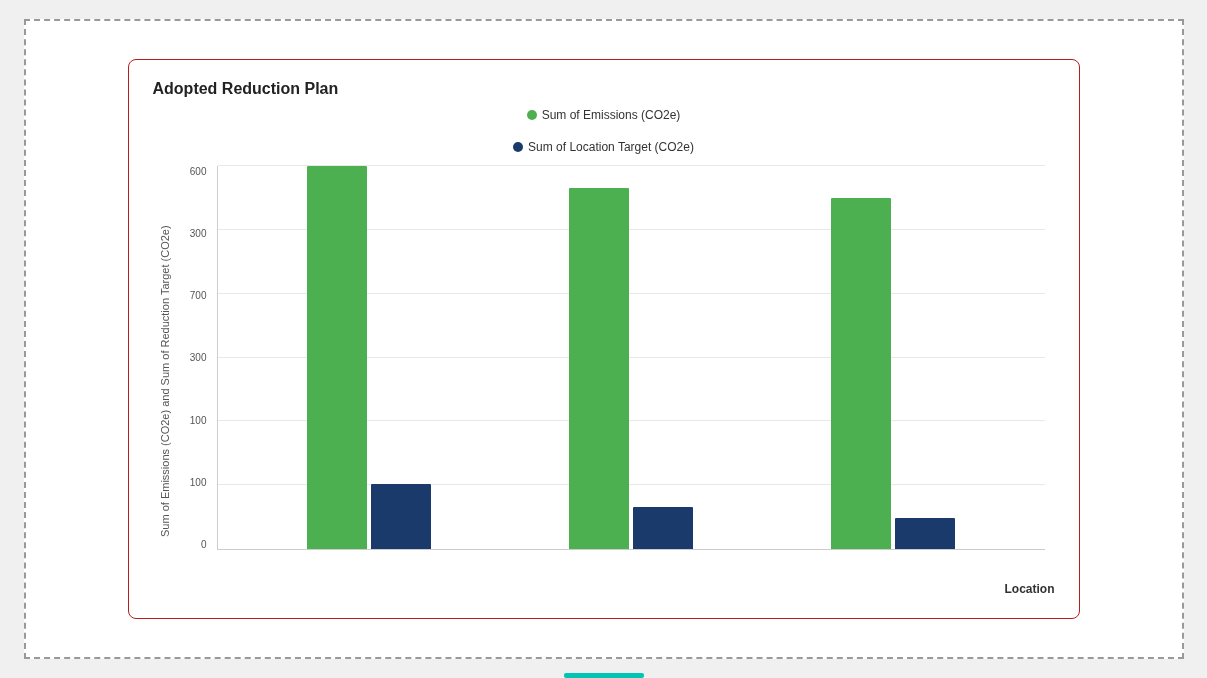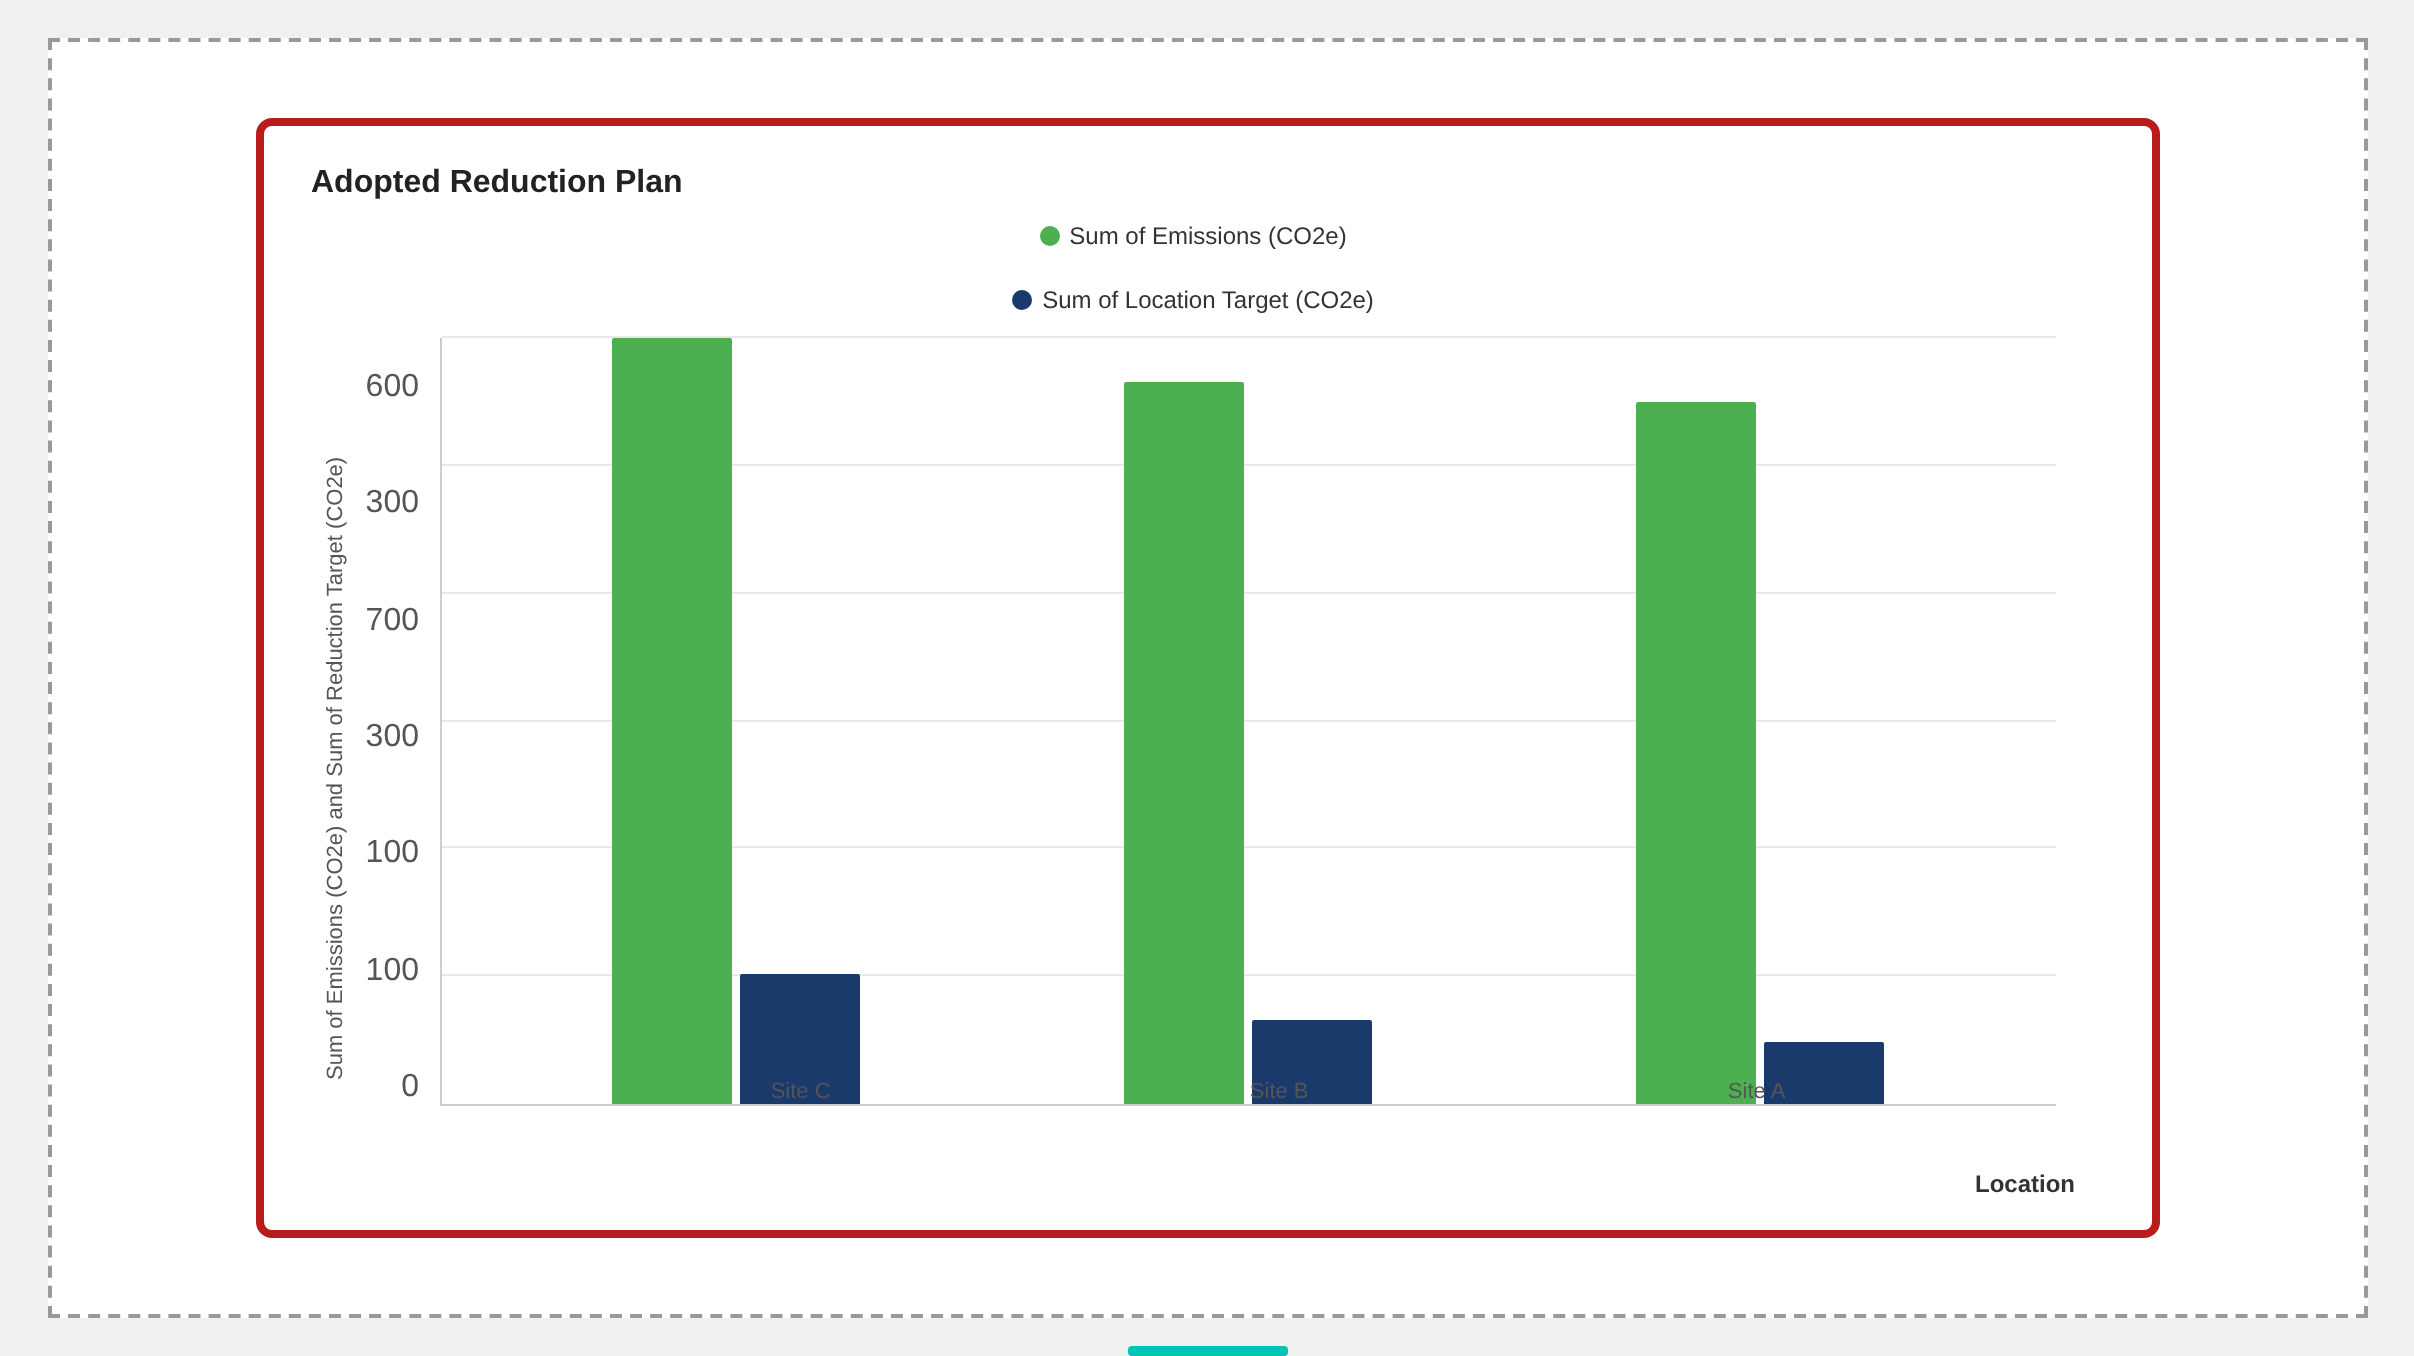--- a/index.html
+++ b/index.html
@@ -16,26 +16,26 @@
     .outer-border {
       border: 2px dashed #999;
       width: 1160px;
       height: 640px;
       background: white;
       display: flex;
       align-items: center;
       justify-content: center;
     }
     .chart-card {
-      border: 4px solid #b91c1c;
+      border: 1px solid #b91c1c;
       border-radius: 8px;
       background: white;
       width: 952px;
       height: 560px;
-      padding: 20px 38px 20px 24px;
+      padding: 20px 24px 20px 24px;
       position: relative;
     }
     .chart-title {
       font-size: 16px;
       font-weight: 600;
       color: #222;
       margin-bottom: 10px;
     }
     .legend {
       display: flex;
@@ -92,25 +92,24 @@
       position: absolute;
       left: 0;
       top: 0;
       bottom: 28px;
       width: 36px;
       display: flex;
       flex-direction: column-reverse;
       justify-content: space-between;
     }
     .y-tick {
-      font-size: 16px;
+      font-size: 10px;
       color: #555;
       text-align: right;
       padding-right: 6px;
-      margin-top: 16px;
     }
     .bars-area {
       position: absolute;
       left: 40px;
       right: 10px;
       top: 0;
       bottom: 28px;
       border-left: 1px solid #ccc;
       border-bottom: 1px solid #ccc;
     }
@@ -233,25 +232,20 @@
                   <div class="bar" style="width:60px; height: calc(390px * 65/600); background:#1a3a6b;"></div>
                 </div>
 
                 <div class="bar-group">
                   <div class="bar" style="width:60px; height: calc(390px * 540/600); background:#4caf50;"></div>
                   <div class="bar" style="width:60px; height: calc(390px * 48/600); background:#1a3a6b;"></div>
                 </div>
 
               </div>
 
-              <div class="x-labels">
-                <div class="x-label">Site C</div>
-                <div class="x-label">Site B</div>
-                <div class="x-label">Site A</div>
-              </div>
             </div>
           </div>
         </div>
 
         <div class="x-axis-title">Location</div>
       </div>
     </div>
   </div>
 
   <div class="bottom-bar"></div>

